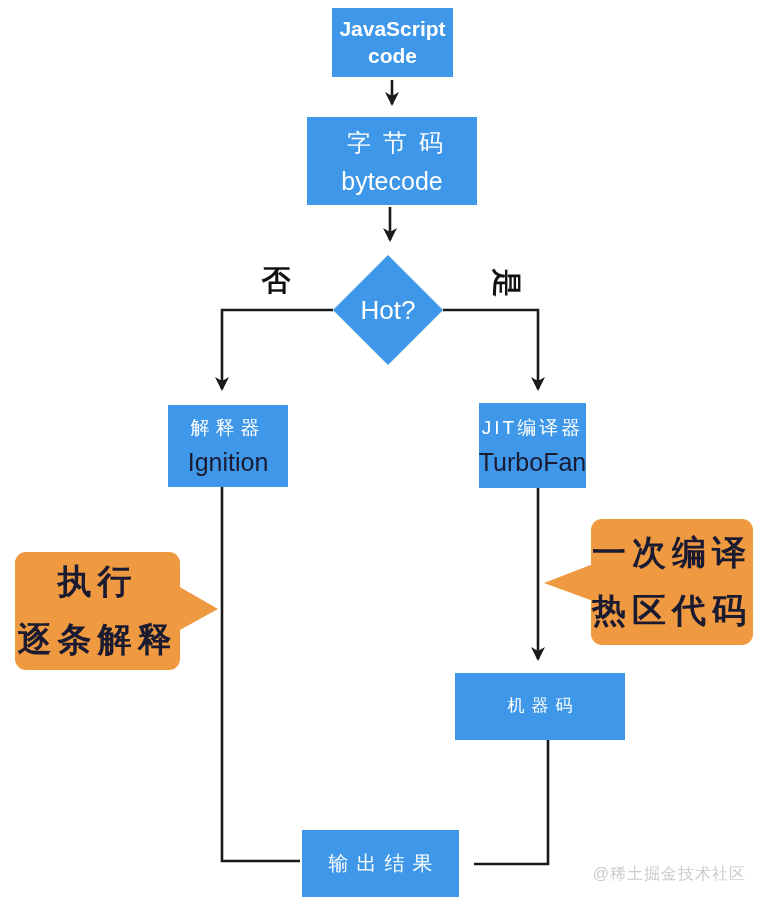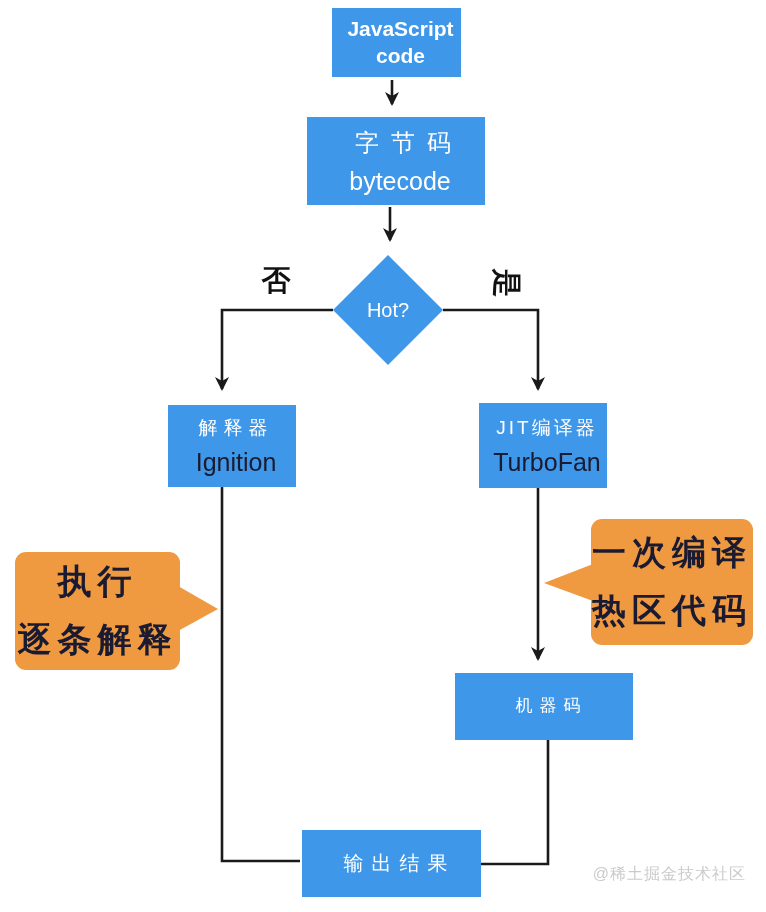--- a/index.html
+++ b/index.html
@@ -9,42 +9,42 @@
   }
   .wires { position:absolute; left:0; top:0; z-index:0; }
   .wire { stroke:var(--connector-line,#1A1A1A); stroke-width:2.6; fill:none; }
   .arrowhead { fill:var(--connector-line,#1A1A1A); }
   .diamond-shape { fill:var(--node-blue,#3E97E8); }
   .tail { fill:var(--callout-orange,#EF9941); }
 
   .node {
     position:absolute; z-index:1; background:var(--node-blue,#3E97E8);
     color:var(--node-text,#fff); display:flex; flex-direction:column;
-    align-items:center; justify-content:center; text-align:center;padding-left:8px;
+    align-items:center; justify-content:center; text-align:center;
   }
   .node-js      { left:332px; top:8px;   width:121px; height:69px; }
   .node-js .l   { font-size:21px; font-weight:bold; line-height:1.25; }
   .node-byte    { left:307px; top:117px; width:170px; height:88px; }
   .node-byte .zh{ font-size:24px; letter-spacing:12px; margin-left:18px; margin-bottom:8px; }
   .node-byte .en{ font-size:25px; }
   .node-interp  { left:168px; top:405px; width:120px; height:82px; }
   .node-interp .zh { font-size:19px; letter-spacing:6px; margin-left:0; margin-bottom:7px; }
   .node-interp .dk { font-size:25px; color:var(--dark-text,#1A1A30); }
-  .node-jit     { left:479px; top:403px; width:120px; height:85px; }
+  .node-jit     { left:479px; top:403px; width:107px; height:85px; }
   .node-jit .zh { font-size:19px; letter-spacing:3px; margin-bottom:7px; }
   .node-jit .dk { font-size:25px; color:var(--dark-text,#1A1A30); }
   .node-machine { left:455px; top:673px; width:170px; height:67px; }
   .node-machine .zh { font-size:17px; letter-spacing:7px; margin-left:7px; margin-bottom:2px; }
   .node-machine .en { font-size:20px; }
-  .node-output  { left:302px; top:830px; width:171px; height:67px; }
+  .node-output  { left:302px; top:830px; width:157px; height:67px; }
   .node-output .zh { font-size:20px; letter-spacing:8px; margin-left:8px; }
 
   .hot-label {
     position:absolute; z-index:2; left:348px; top:296px; width:80px; height:28px;
-    color:#fff; font-size:20px; text-align:center; line-height:28px;
+    color:#fff; font-size:26px; text-align:center; line-height:28px;
   }
   .branch-label {
     position:absolute; z-index:2; color:#111; font-weight:bold; font-size:29px;
     width:40px; height:40px; text-align:center; line-height:40px;
   }
   .branch-no  { left:256px; top:260px; }
   .branch-yes { left:487px; top:263px; transform:rotate(90deg); }
 
   .callout {
     position:absolute; z-index:1; background:var(--callout-orange,#EF9941);

